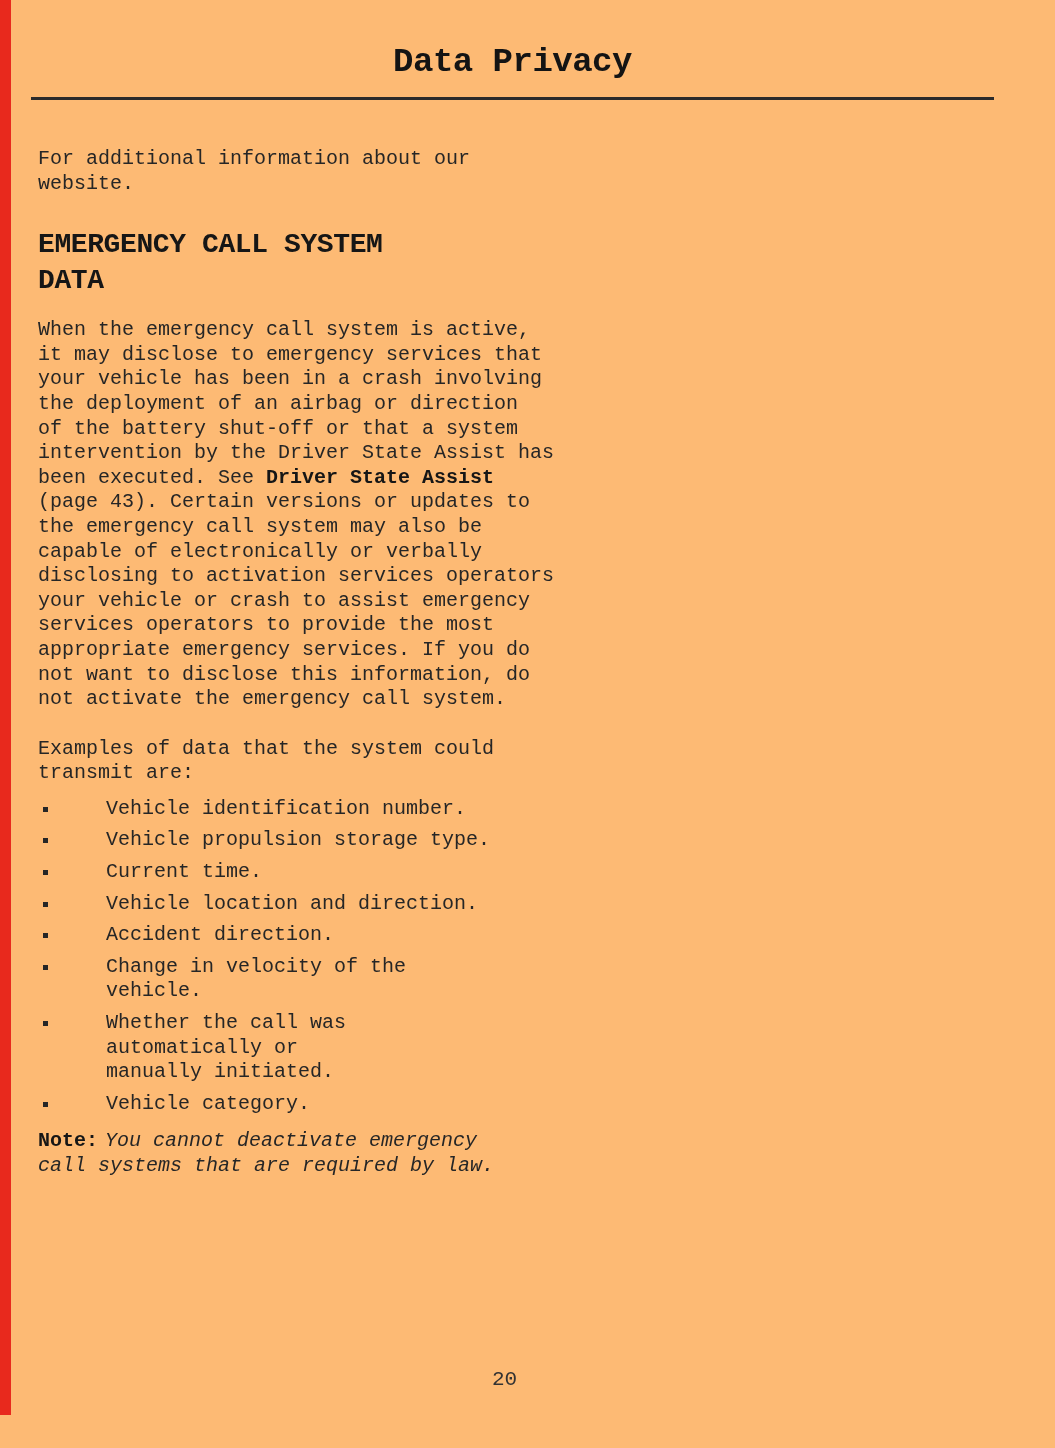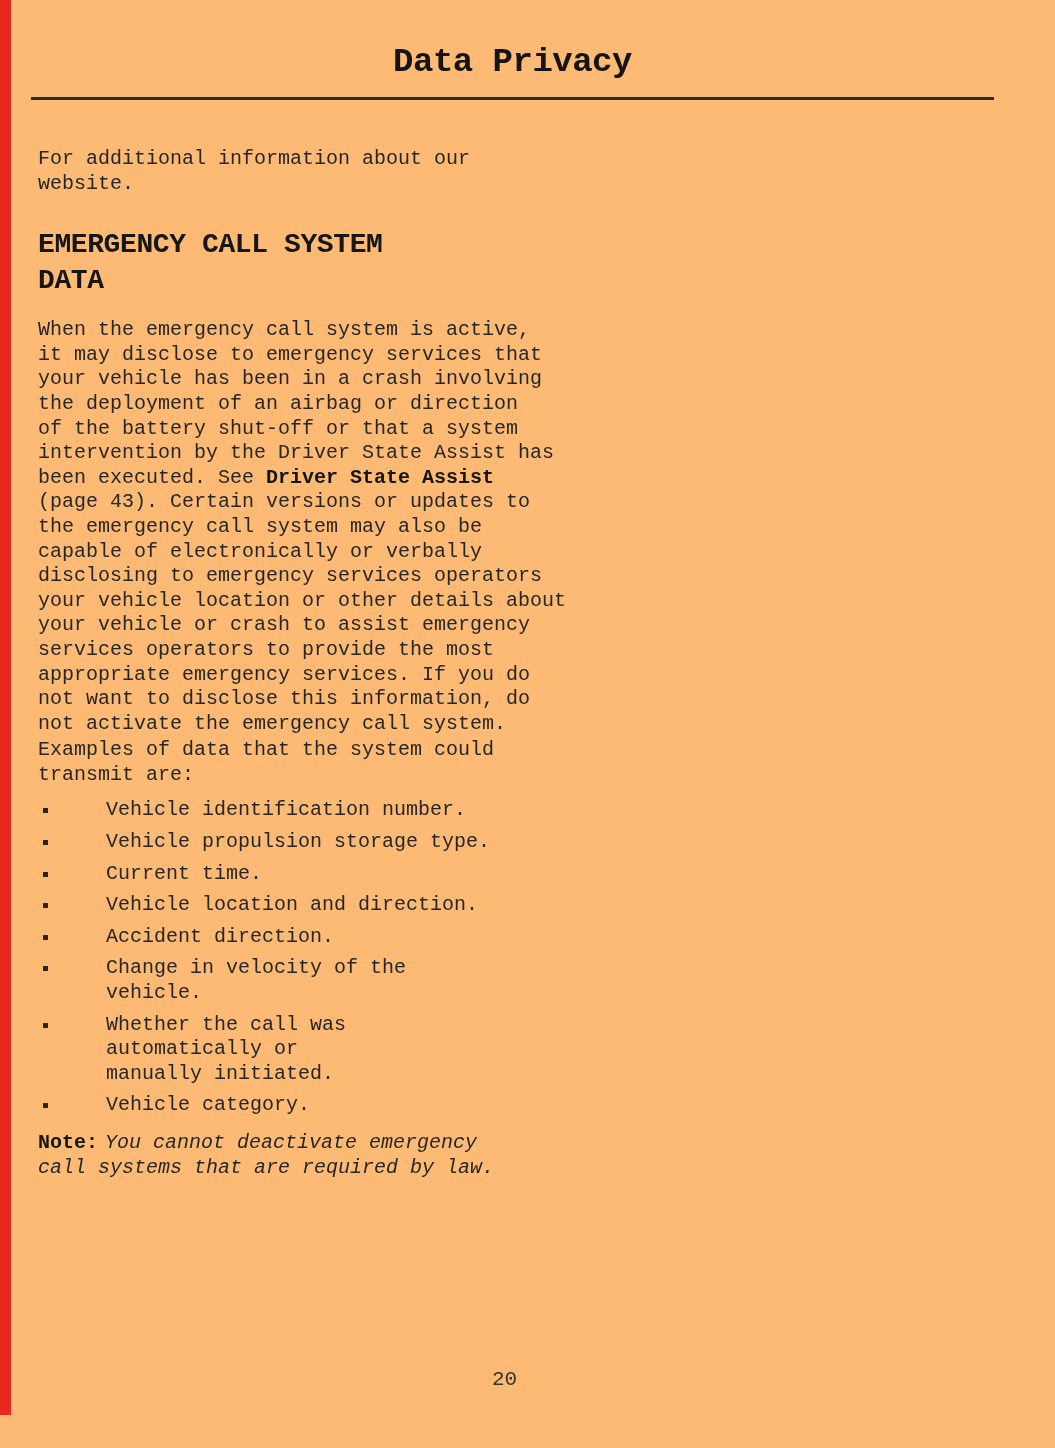--- a/index.html
+++ b/index.html
@@ -50,21 +50,21 @@
   .line { white-space: nowrap; }
   .section-heading {
     margin-top: 31px;
     font-size: 28px;
     font-weight: 900;
     letter-spacing: -0.4px;
     line-height: 36px;
     color: #161616;
   }
   .para-2 { margin-top: 19px; }
-  .para-3 { margin-top: 2px; }
+  .para-3 { margin-top: 25px; }
   .bullet-list { margin-top: 11px; }
   .bullet-row { display: flex; align-items: flex-start; gap: 27px; }
   .bullet-row + .bullet-row { margin-top: 7px; }
   .bullet-dot {
     flex: 0 0 auto;
     width: 5px; height: 5px;
     margin: 10px 0 0 5px;
     background: #262626;
   }
   .bullet-text {
@@ -118,22 +118,21 @@
           <div class="line">your vehicle has been in a crash involving</div>
           <div class="line">the deployment of an airbag or direction</div>
           <div class="line">of the battery shut-off or that a system</div>
           <div class="line">intervention by the Driver State Assist has</div>
         </div>
       <div class="line"><span>been executed.  See </span><span class="bold-ref">Driver State Assist</span></div>
       <div>
           <div class="line">(page 43). Certain versions or updates to</div>
           <div class="line">the emergency call system may also be</div>
           <div class="line">capable of electronically or verbally</div>
-          <div class="line">disclosing to emergency services operators</div>
-          <div class="line">your vehicle location or other details about</div>
+          <div class="line">disclosing to activation services operators</div>
           <div class="line">your vehicle or crash to assist emergency</div>
           <div class="line">services operators to provide the most</div>
           <div class="line">appropriate emergency services. If you do</div>
           <div class="line">not want to disclose this information, do</div>
           <div class="line">not activate the emergency call system.</div>
         </div>
     </div>
 
     <div class="body-text para-3">
         <div class="line">Examples of data that the system could</div>

